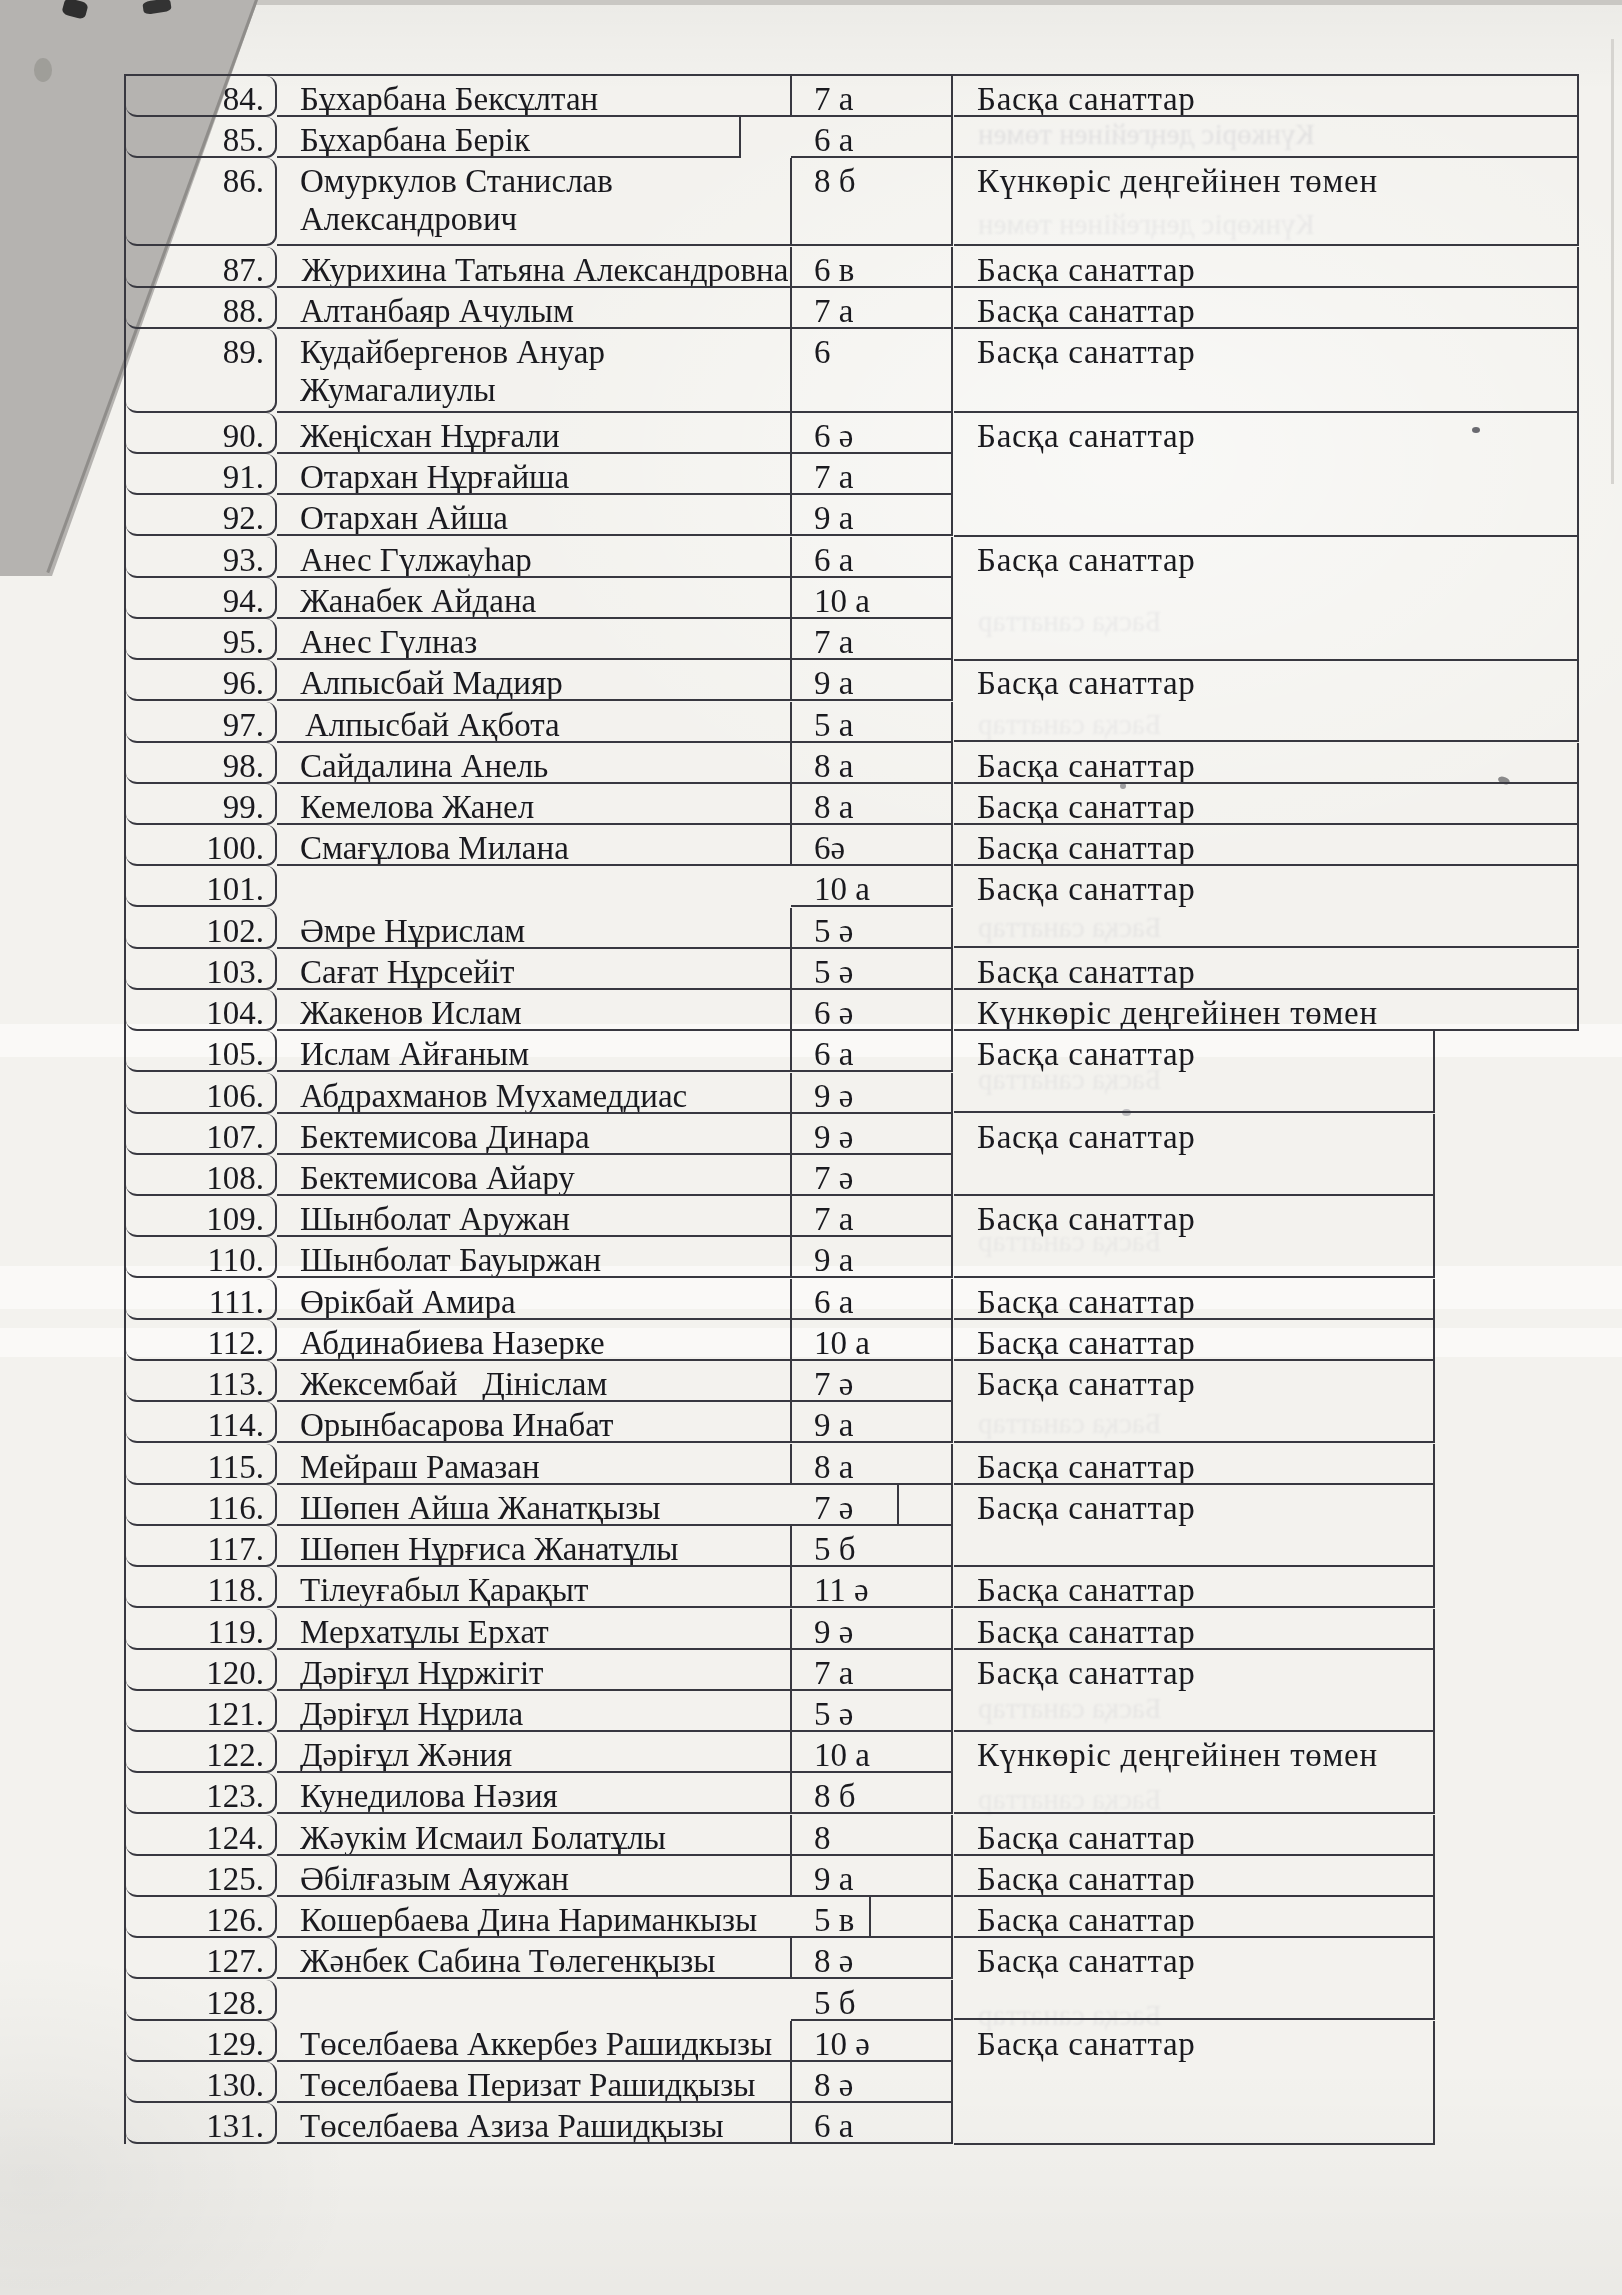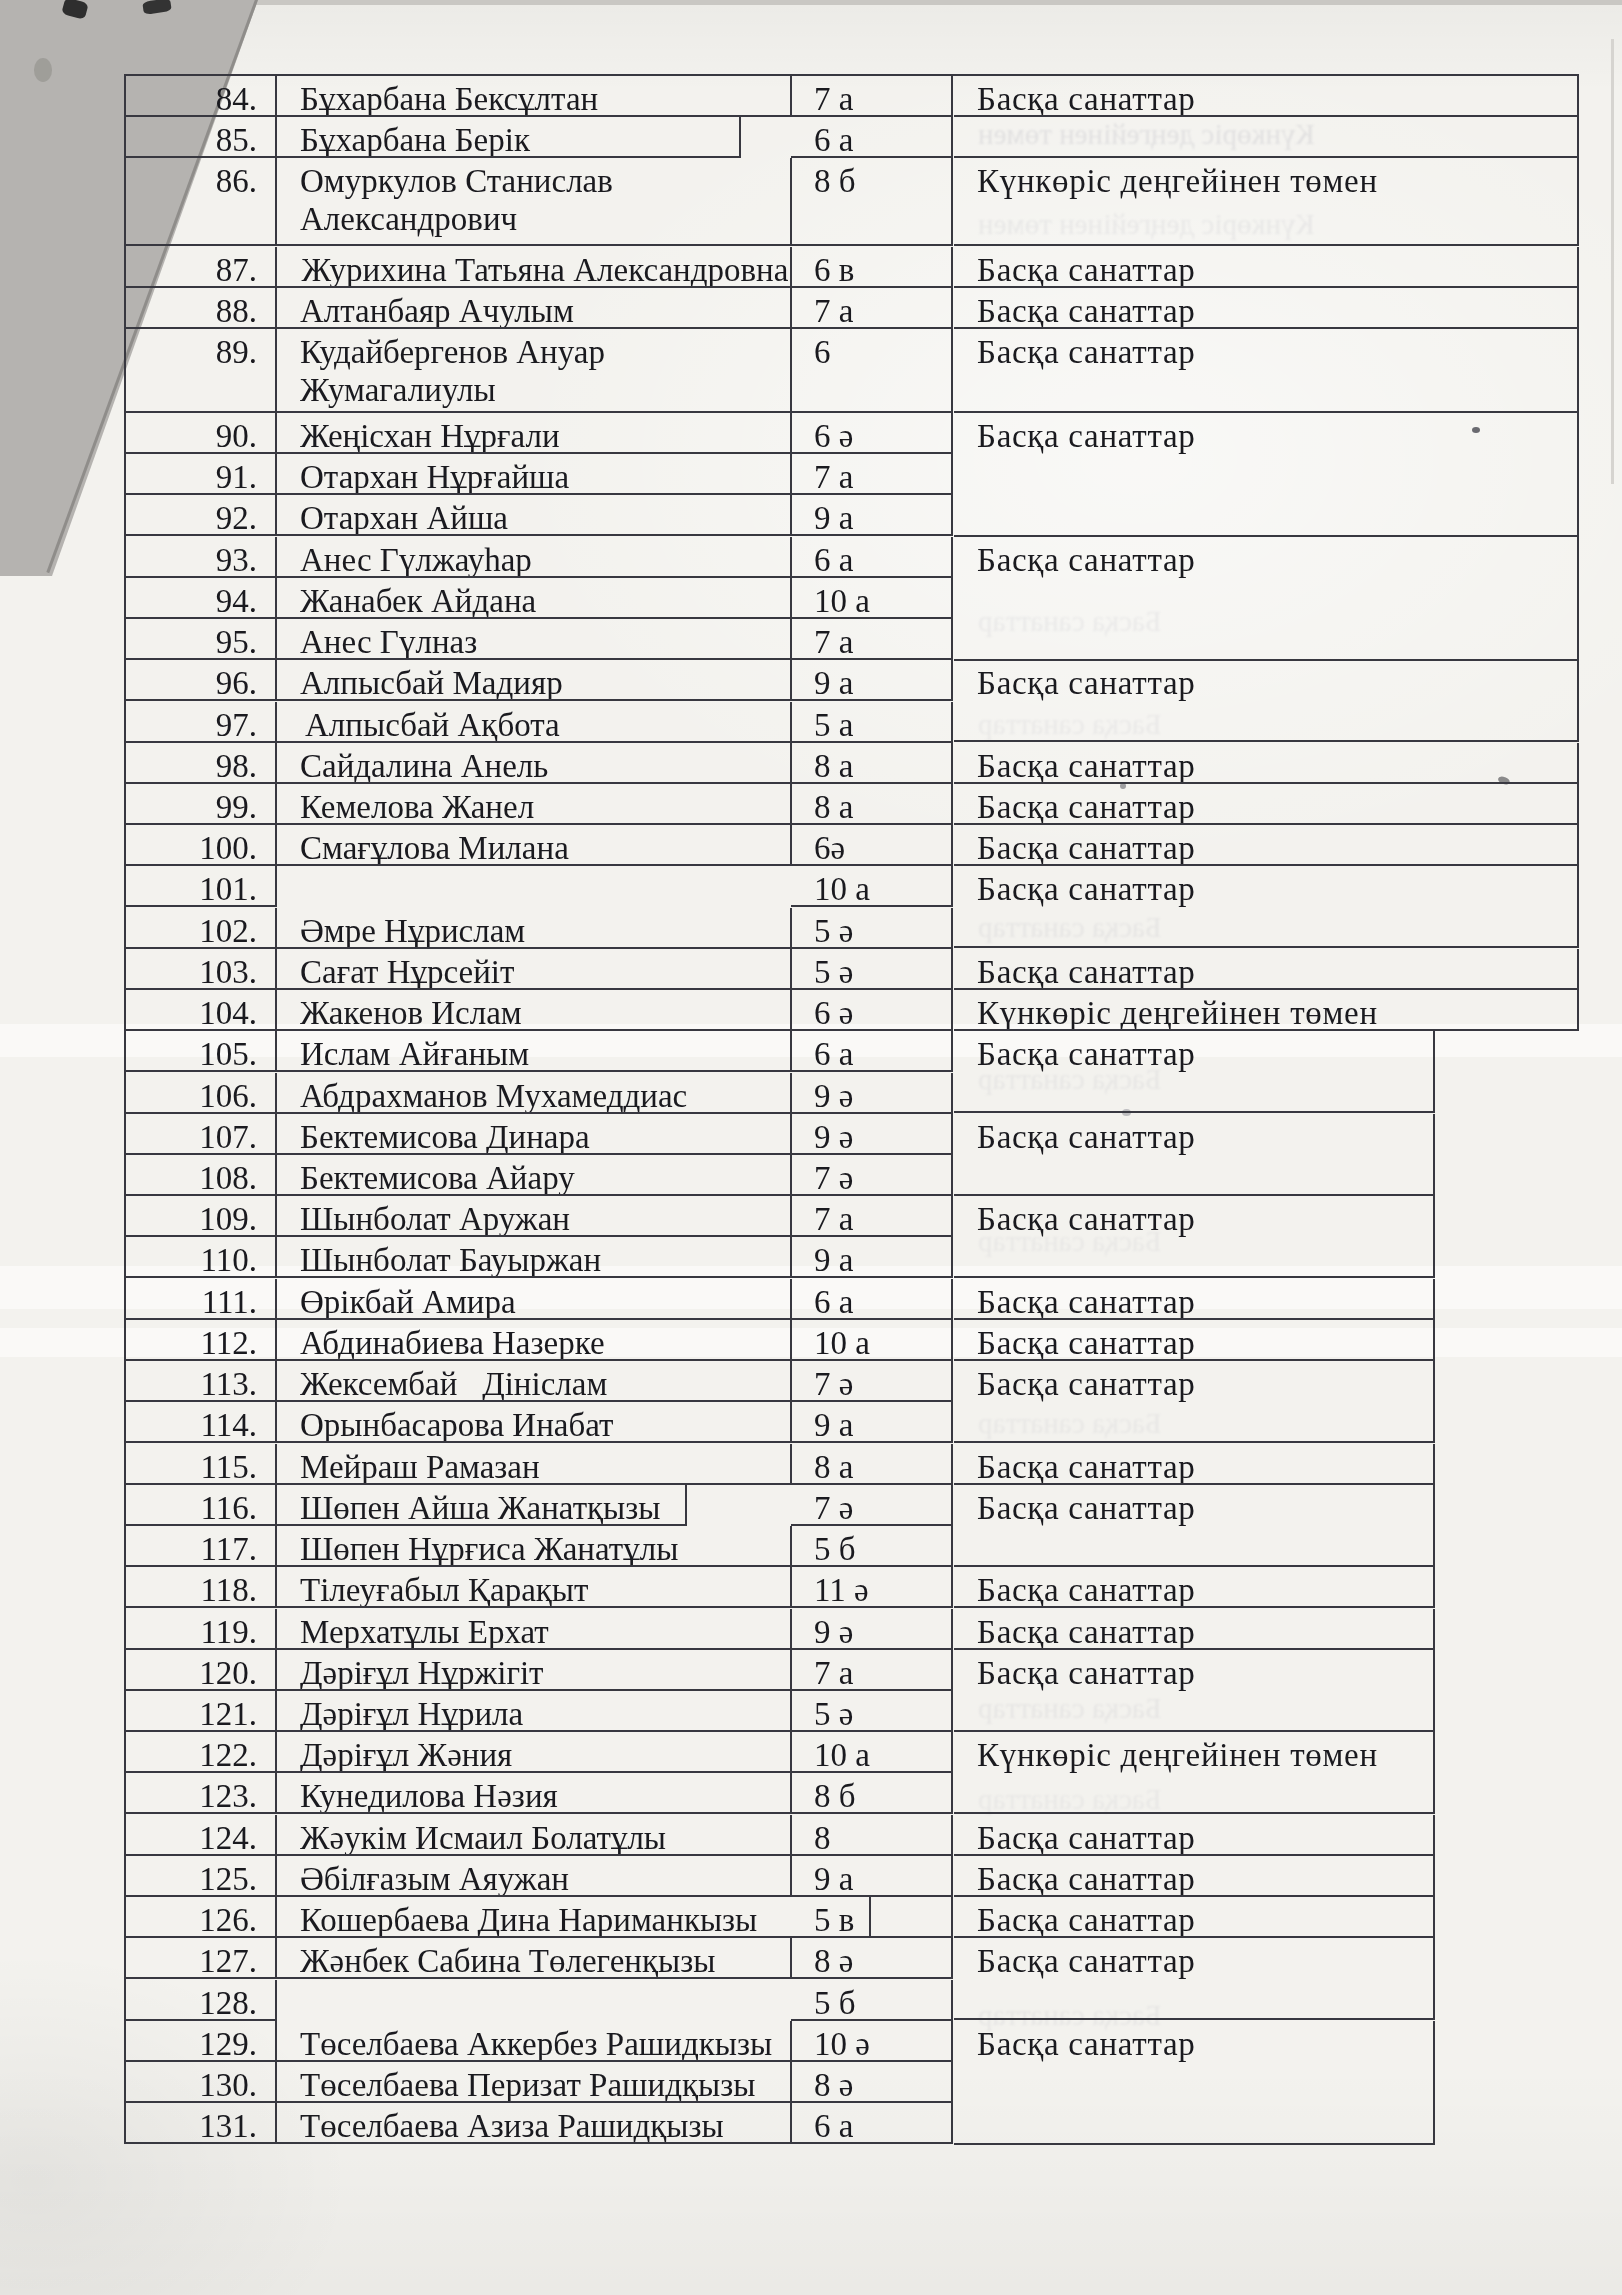--- a/index.html
+++ b/index.html
@@ -23,21 +23,21 @@
     transform-origin:0 0;transform:rotate(110.02deg);}
   .band{position:absolute;left:0;width:100%;background:rgba(255,255,255,0.55);pointer-events:none;}
   .speck{position:absolute;border-radius:50%;}
   .ghost{position:absolute;color:#9d9daa;font-size:29px;white-space:nowrap;
     filter:blur(0.8px);transform:scaleX(-1);pointer-events:none;}
   #doc-table{position:absolute;border-left:2px solid #383840;border-top:2px solid #383840;}
   .cell{position:absolute;box-sizing:border-box;
     border-right:2px solid #383840;border-bottom:2px solid #383840;
     font-size:33px;line-height:1.15;color:#1a1a1f;
     padding:4.6px 0 0 23px;white-space:pre-wrap;overflow:hidden;}
-  .cell.num{text-align:right;padding-left:0;padding-right:18px;}
+  .cell.num{text-align:right;padding-left:0;padding-right:11px;border-radius:11px;}
   .cell.cat{letter-spacing:0.7px;}
 </style>
 </head>
 <body>
 
 <div class="page">
   <div class="edge-top"></div>
   <div class="edge-right"></div>
   <div class="corner-fold"></div>
   <div class="corner-fold-edge"></div>
@@ -159,21 +159,21 @@
       <div class="cell num" style="left: 0px; top: 1285px; width: 151px; height: 41px;">113.</div>
       <div class="cell name" style="left: 151px; top: 1285px; width: 515px; height: 41px;">Жексембай   Дініслам</div>
       <div class="cell cls" style="left: 665px; top: 1285px; width: 162px; height: 41px;">7 ә</div>
       <div class="cell num" style="left: 0px; top: 1326px; width: 151px; height: 41px;">114.</div>
       <div class="cell name" style="left: 151px; top: 1326px; width: 515px; height: 41px;">Орынбасарова Инабат</div>
       <div class="cell cls" style="left: 665px; top: 1326px; width: 162px; height: 41px;">9 а</div>
       <div class="cell num" style="left: 0px; top: 1368px; width: 151px; height: 41px;">115.</div>
       <div class="cell name" style="left: 151px; top: 1368px; width: 515px; height: 41px;">Мейраш Рамазан</div>
       <div class="cell cls" style="left: 665px; top: 1368px; width: 162px; height: 41px;">8 а</div>
       <div class="cell num" style="left: 0px; top: 1409px; width: 151px; height: 41px;">116.</div>
-      <div class="cell name" style="left: 151px; top: 1409px; width: 410px; height: 41px;">Шөпен Айша Жанатқызы</div>
+      <div class="cell name" style="left: 151px; top: 1409px; width: 622px; height: 41px;">Шөпен Айша Жанатқызы</div>
       <div class="cell cls" style="left: 665px; top: 1409px; width: 162px; height: 41px;">7 ә</div>
       <div class="cell num" style="left: 0px; top: 1450px; width: 151px; height: 41px;">117.</div>
       <div class="cell name" style="left: 151px; top: 1450px; width: 515px; height: 41px;">Шөпен Нұрғиса Жанатұлы</div>
       <div class="cell cls" style="left: 665px; top: 1450px; width: 162px; height: 41px;">5 б</div>
       <div class="cell num" style="left: 0px; top: 1491px; width: 151px; height: 41px;">118.</div>
       <div class="cell name" style="left: 151px; top: 1491px; width: 515px; height: 41px;">Тілеуғабыл Қарақыт</div>
       <div class="cell cls" style="left: 665px; top: 1491px; width: 162px; height: 41px;">11 ә</div>
       <div class="cell num" style="left: 0px; top: 1533px; width: 151px; height: 41px;">119.</div>
       <div class="cell name" style="left: 151px; top: 1533px; width: 515px; height: 41px;">Мерхатұлы Ерхат</div>
       <div class="cell cls" style="left: 665px; top: 1533px; width: 162px; height: 41px;">9 ә</div>

